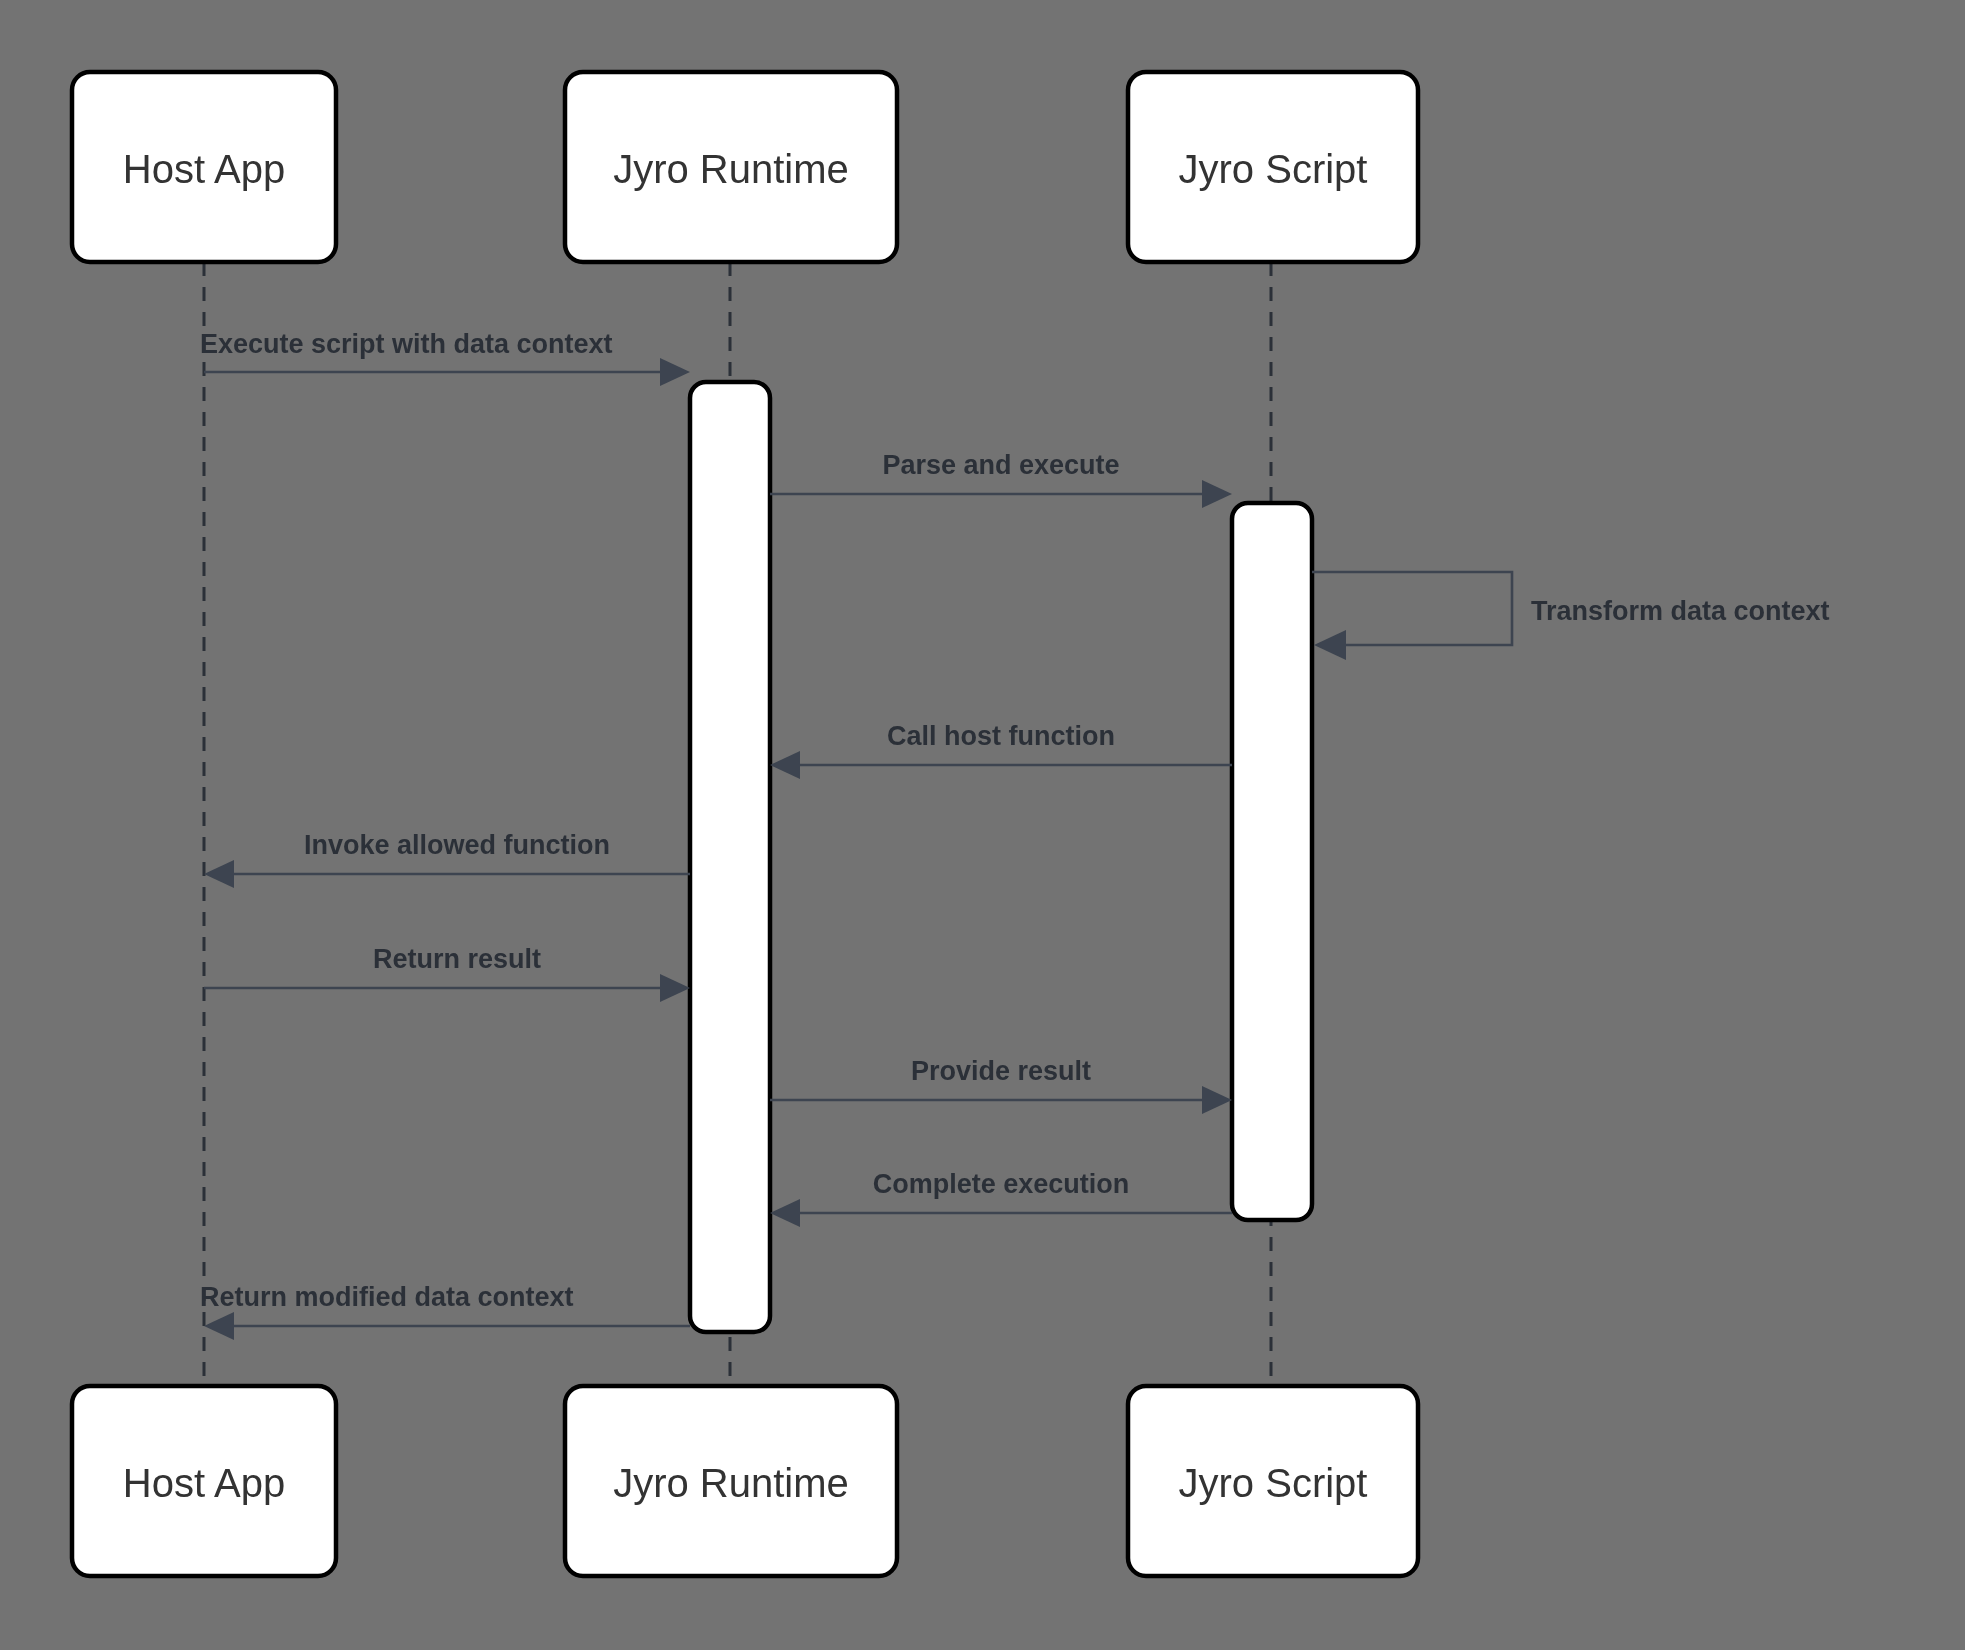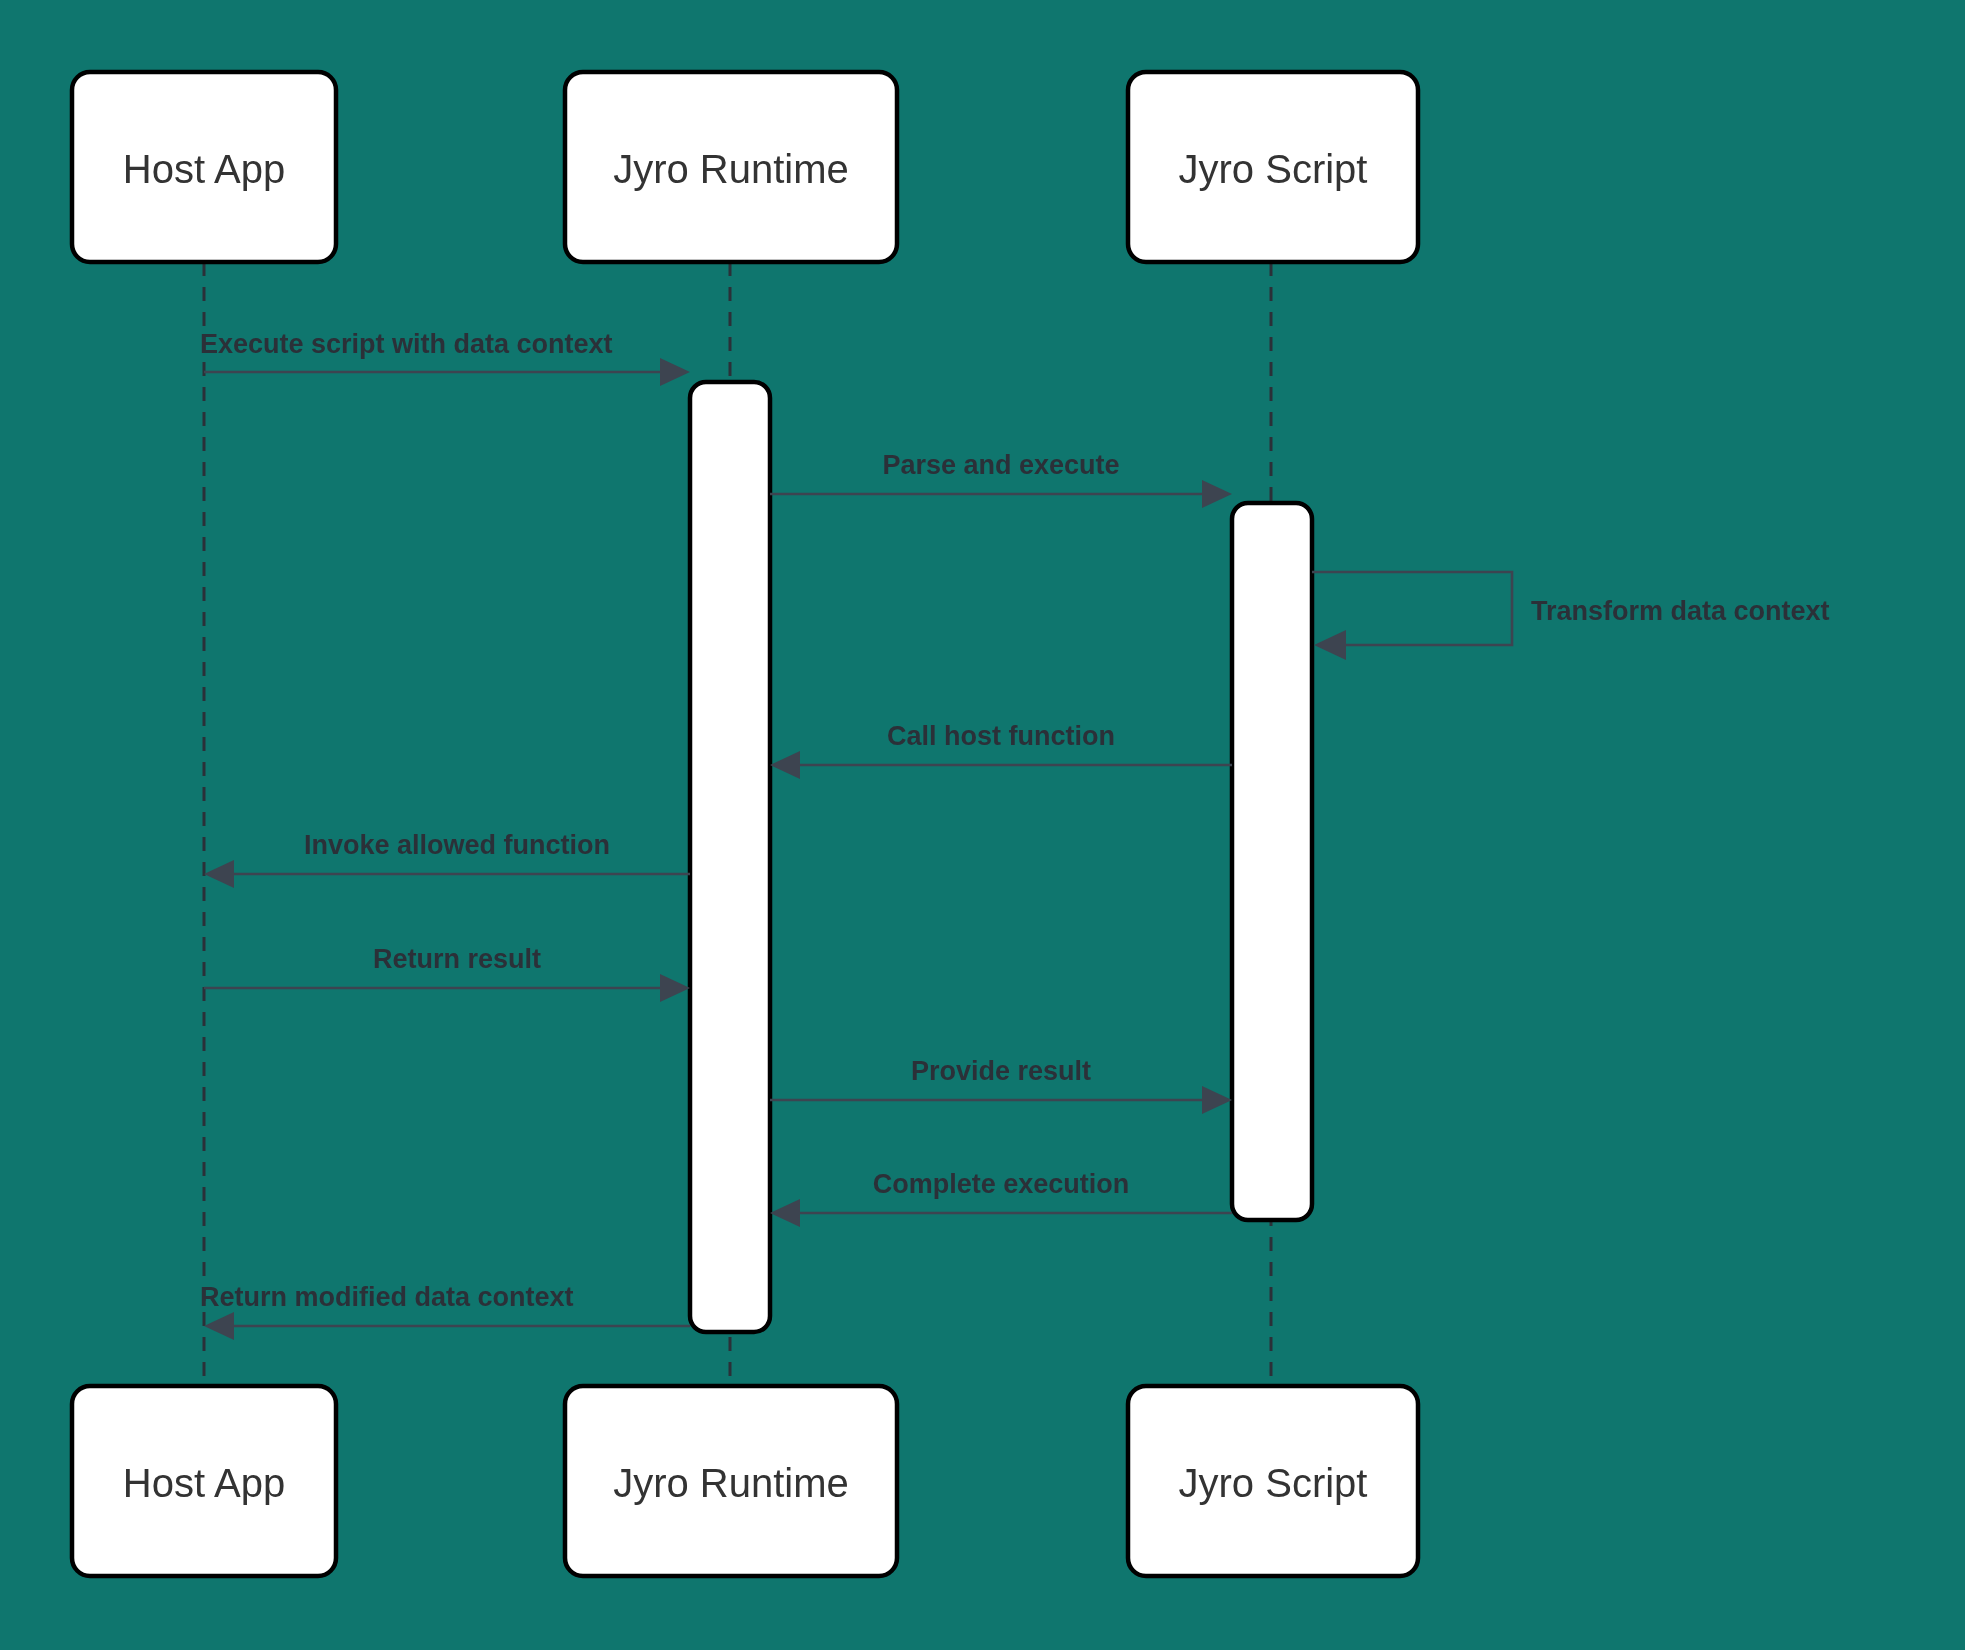--- a/index.html
+++ b/index.html
@@ -8,21 +8,21 @@
     padding: 0;
     background: #ffffff;
   }
   body {
     font-family: "Liberation Sans", sans-serif;
   }
   #stage {
     position: relative;
     width: 1965px;
     height: 1650px;
-    background: #0f766e;
+    background: #737373;
     overflow: hidden;
   }
   #diagram-svg {
     position: absolute;
     left: 0;
     top: 0;
     width: 1965px;
     height: 1650px;
   }
   .participant-label {

